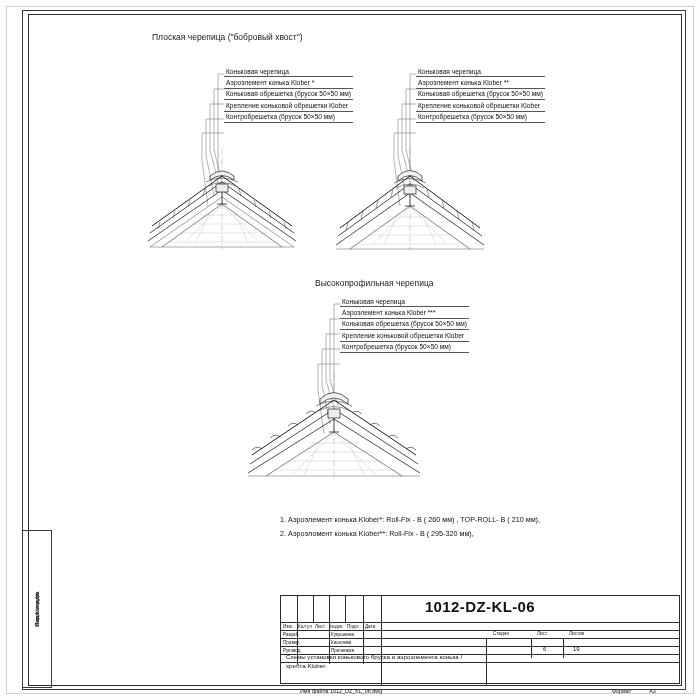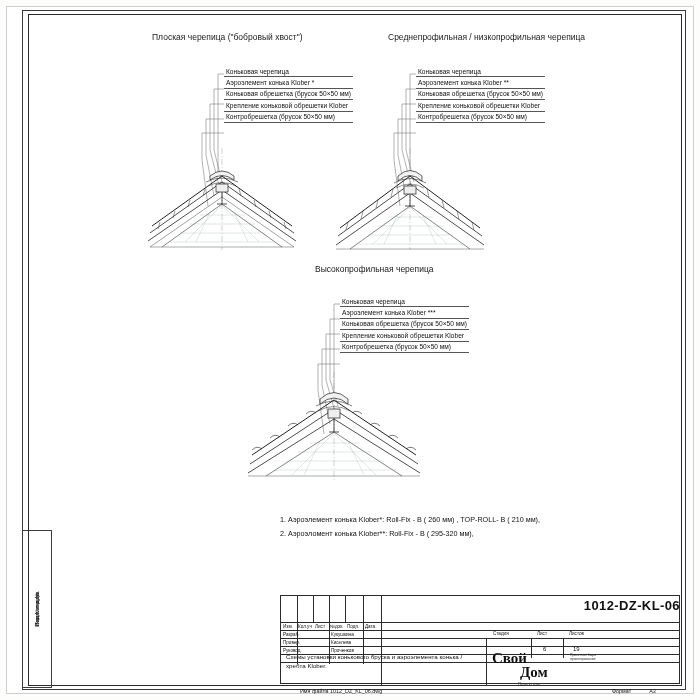--- a/index.html
+++ b/index.html
@@ -12,37 +12,37 @@
   .left-strip .cell{position:absolute;left:0;width:158px;height:30px;border:1px solid #3a3a3a;box-sizing:border-box;
       transform-origin:0 0;transform:rotate(-90deg);display:flex;align-items:center;justify-content:center;
       font-size:6px;color:#1a1a1a;white-space:nowrap;}
   .c1{top:158px;}
   .c2{top:158px;left:30px;}
   .c3{top:158px;left:60px;}
 
   .title-hdr{position:absolute;font-size:8.5px;color:#1a1a1a;white-space:nowrap;}
   .t1{left:152px;top:32px;}
   .t2{left:388px;top:32px;}
-  .t3{left:315px;top:264px;}
+  .t3{left:315px;top:278px;}
 
   .callout{position:absolute;font-size:6.6px;color:#111;white-space:nowrap;}
   .callout .ln{position:relative;padding:1.6px 2px 1.8px 2px;border-bottom:0.7px solid #555;}
 
   svg{position:absolute;left:0;top:0;width:700px;height:700px;pointer-events:none;}
 
   .notes{position:absolute;left:280px;top:513px;width:330px;font-size:7.2px;line-height:1.95;color:#111;}
   .notes div{white-space:nowrap;}
 
   
   .stamp{position:absolute;left:280px;top:595px;width:400px;height:89px;border:1px solid #2b2b2b;box-sizing:border-box;}
   .stamp .grid{position:absolute;left:0;top:0;width:100%;height:100%;}
   .stamp .row{position:absolute;left:0;width:100%;border-bottom:1px solid #2b2b2b;box-sizing:border-box;}
   .stamp .cellv{position:absolute;border-right:1px solid #2b2b2b;box-sizing:border-box;}
   .mini{position:absolute;font-size:4.6px;color:#111;white-space:nowrap;}
-  .docnum{position:absolute;left:280px;top:598px;width:400px;text-align:right;font-size:13px;font-weight:bold;letter-spacing:0.4px;color:#111;}
+  .docnum{position:absolute;left:280px;top:598px;width:400px;text-align:center;font-size:15px;font-weight:bold;letter-spacing:0.4px;color:#111;}
   .title-text{position:absolute;left:286px;top:652px;width:180px;font-size:6.2px;line-height:1.5;color:#111;}
   .logo{position:absolute;left:492px;top:650px;width:110px;height:34px;}
   .logo .sv{position:absolute;left:0;top:0;font-family:"Liberation Serif",serif;font-size:15px;font-weight:bold;color:#111;}
   .logo .dm{position:absolute;left:28px;top:14px;font-family:"Liberation Serif",serif;font-size:15px;font-weight:bold;color:#111;}
   .logo .sub{position:absolute;left:26px;top:31px;font-size:4px;color:#333;letter-spacing:0.3px;}
   .logo .sub2{position:absolute;left:78px;top:3px;font-size:3.4px;color:#333;line-height:1.25;text-align:left;}
   .filename{position:absolute;left:300px;top:688px;font-size:5.4px;color:#111;}
   .fmt{position:absolute;left:612px;top:688px;font-size:5.4px;color:#111;}
   .fmt b{font-weight:normal;margin-left:18px;}
 </style>
@@ -54,21 +54,20 @@
   <div class="frame-outer"></div>
   <div class="frame-inner"></div>
 
   <div class="left-strip">
     <div class="cell c1">Инв.№ подл.</div>
     <div class="cell c2">Подп. и дата</div>
     <div class="cell c3">Взам инв.№</div>
   </div>
 
   <div class="title-hdr t1">Плоская черепица ("бобровый хвост")</div>
-  <div class="title-hdr t2">Среднепрофильная / низкопрофильная  черепица</div>
   <div class="title-hdr t3">Высокопрофильная черепица</div>
 
   <div class="callout" style="left:224px;top:66px;">
     <div class="ln">Коньковая черепица</div>
     <div class="ln">Аэроэлемент конька Klober *</div>
     <div class="ln">Коньковая обрешетка (брусок 50×50 мм)</div>
     <div class="ln">Крепление коньковой обрешетки Klober</div>
     <div class="ln">Контробрешетка (брусок 50×50 мм)</div>
   </div>
 
@@ -285,25 +284,18 @@
     <div class="mini" style="left:256px;top:35px;">Лист</div>
     <div class="mini" style="left:288px;top:35px;">Листов</div>
     <div class="mini" style="left:262px;top:50px;font-size:6px;">6</div>
     <div class="mini" style="left:292px;top:50px;font-size:6px;">19</div>
   </div>
 
   <div class="docnum">1012-DZ-KL-06</div>
 
   <div class="title-text">Схемы установки конькового бруска и аэроэлемента конька / хребта Klober.</div>
 
-  <div class="logo">
-    <div class="sv">Свой</div>
-    <div class="dm">Дом</div>
-    <div class="sub">Проектная</div>
-    <div class="sub2">Проектное бюро
-проектирование</div>
-  </div>
 
   <div class="filename">Имя файла 1012_DZ_KL_06.dwg</div>
   <div class="fmt">
     <span>Формат</span><b>A3</b>
   </div>
 </div>
 
 </body></html>

